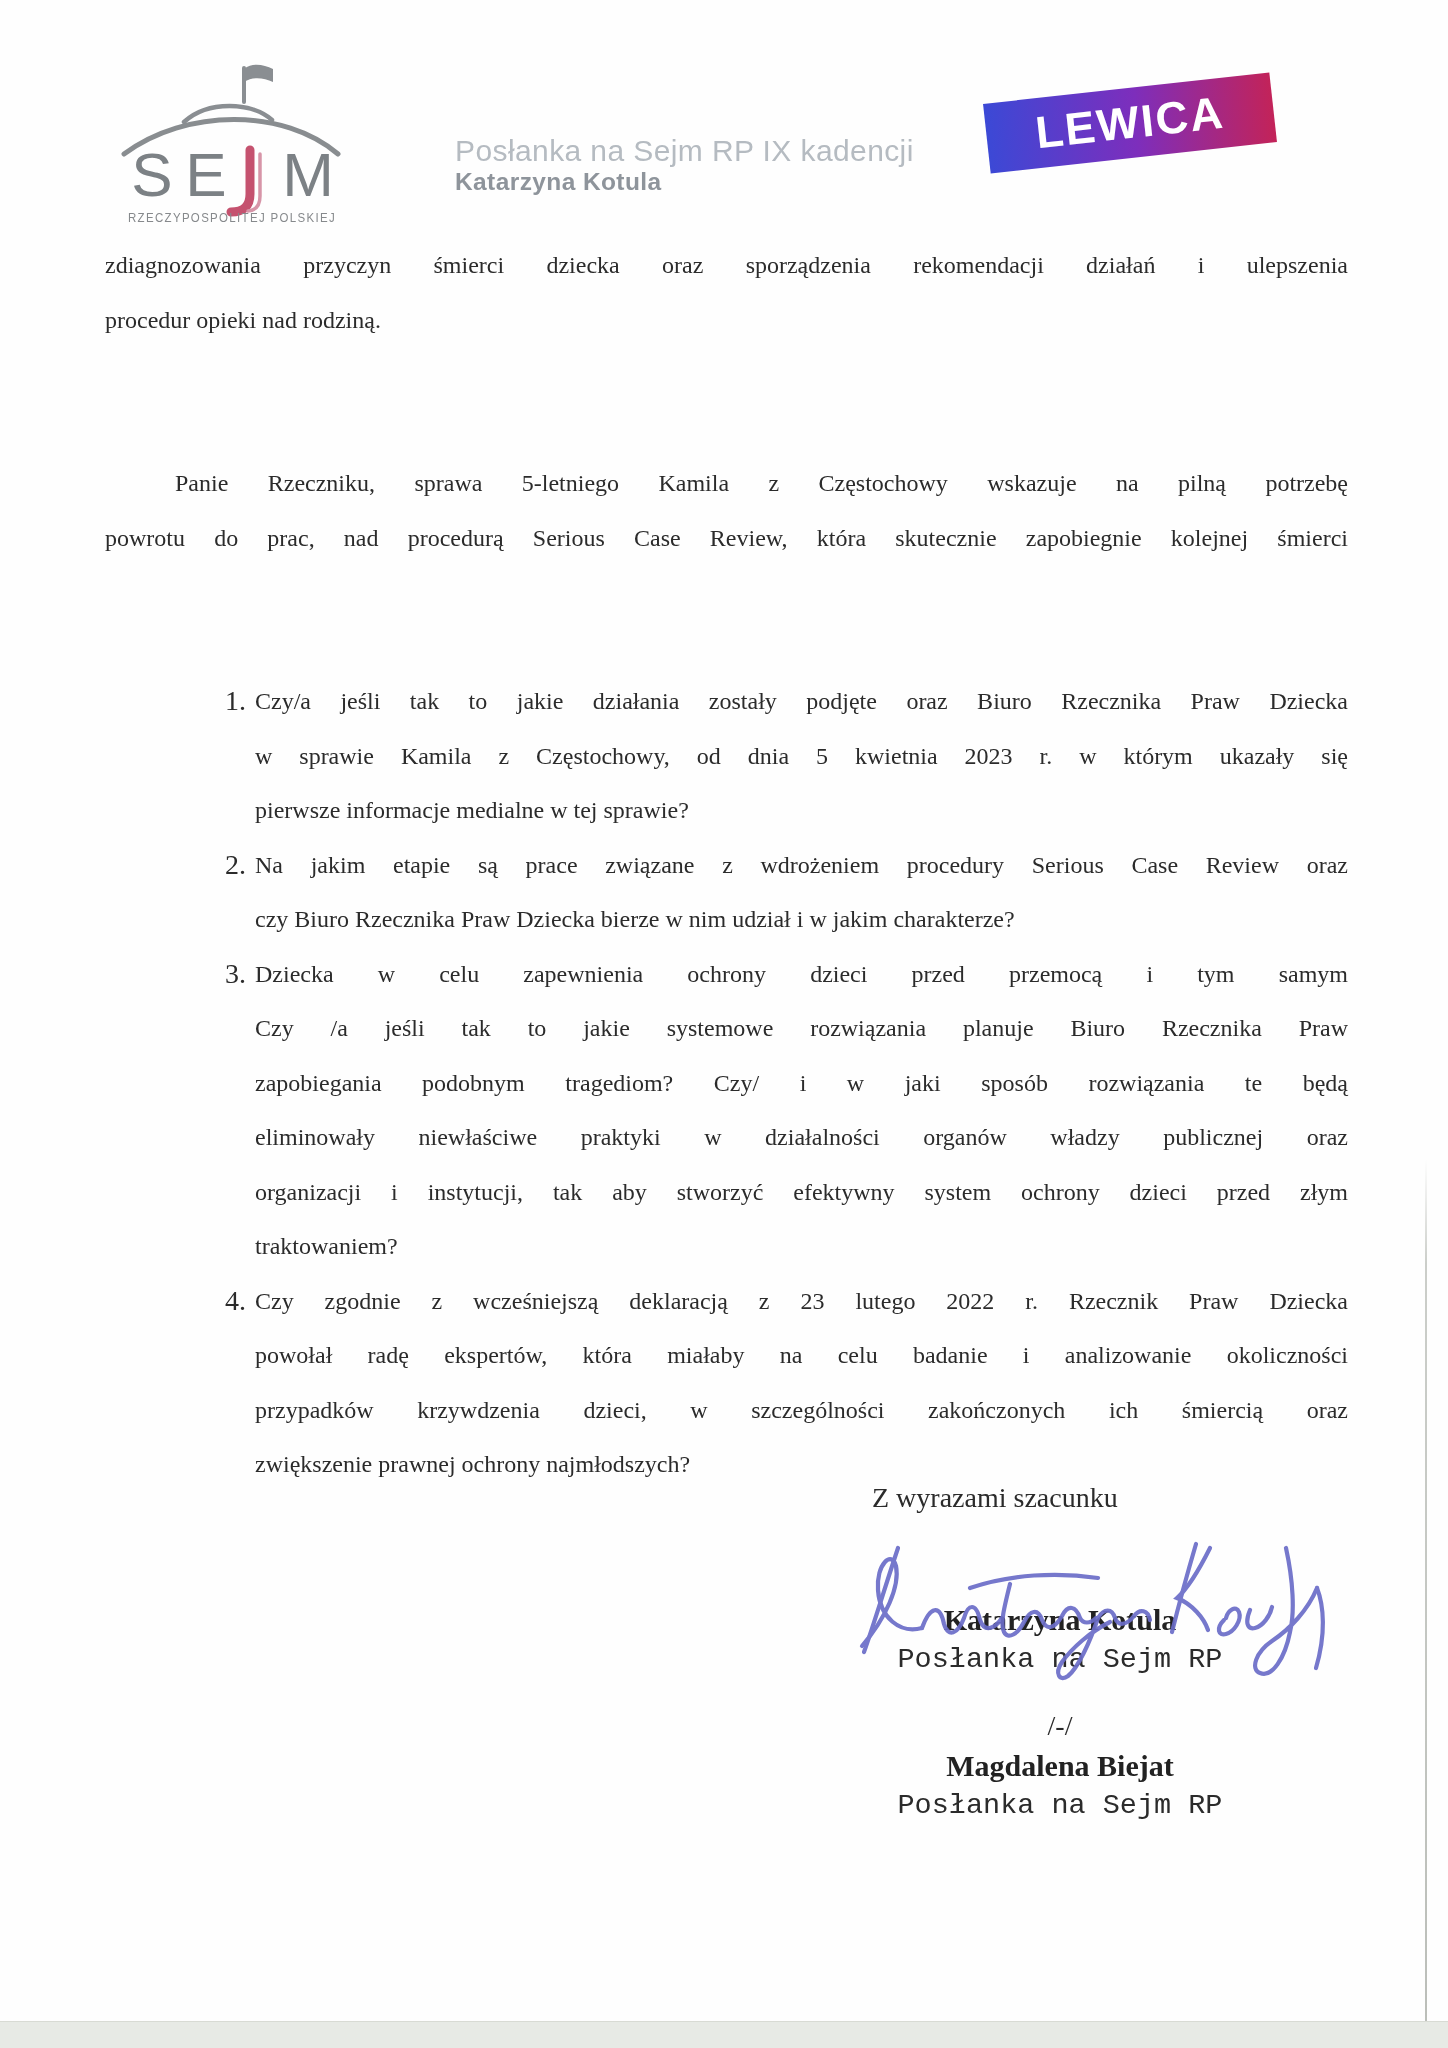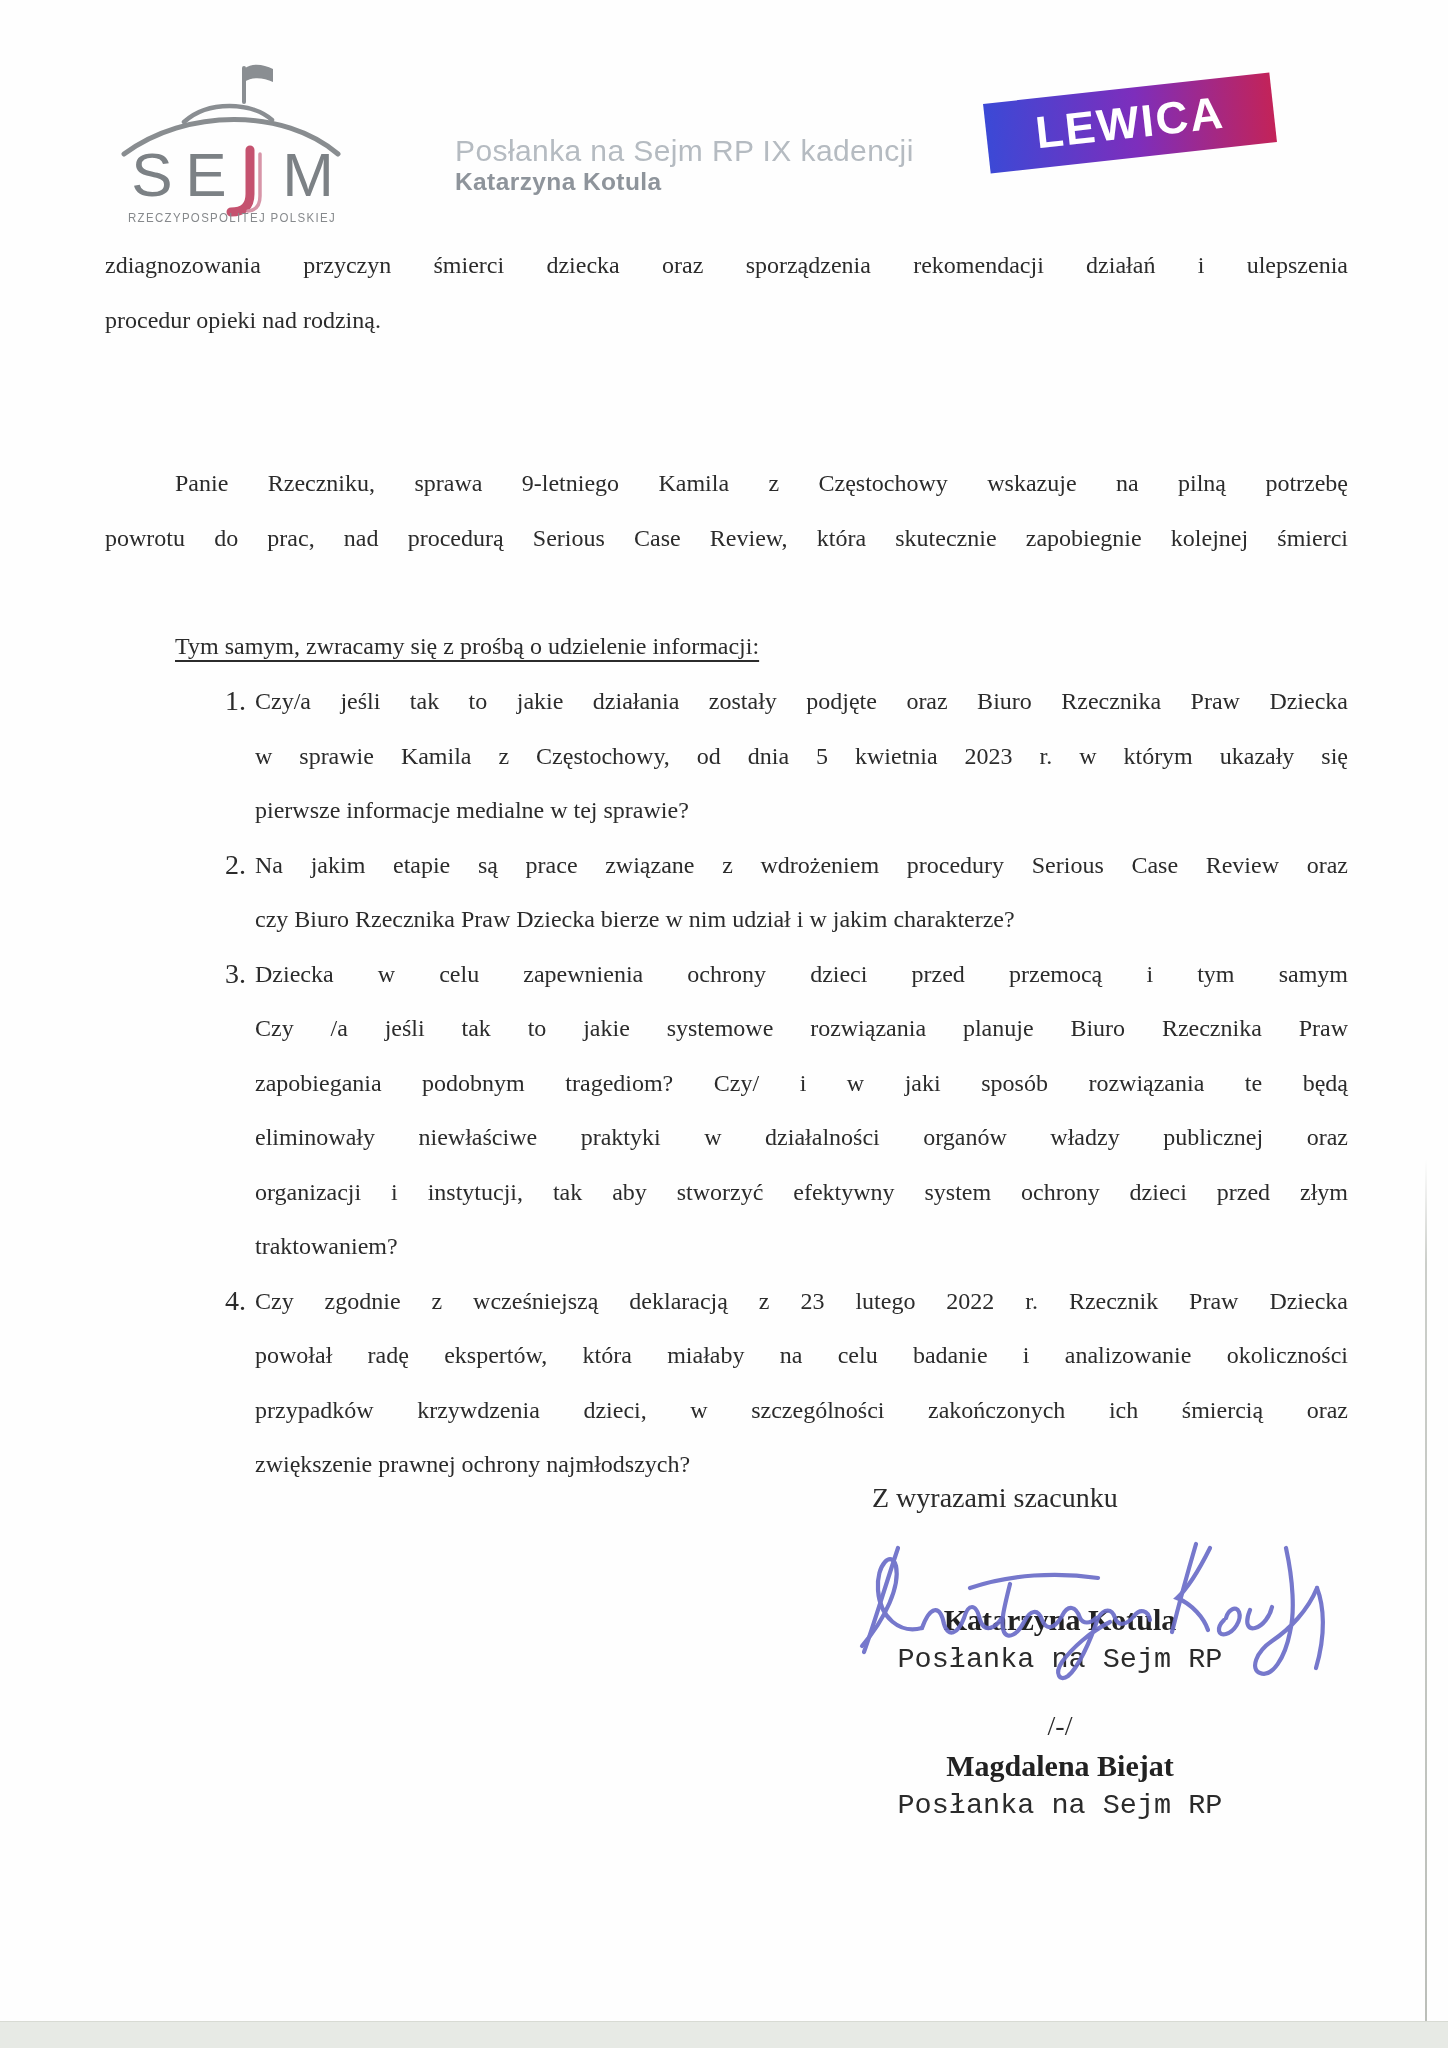--- a/index.html
+++ b/index.html
@@ -77,27 +77,24 @@
 
   <div class="lewica">
     <span>LEWICA</span>
   </div>
 
   <div class="para" id="para1">
     <div class="bodyline jl">zdiagnozowania przyczyn śmierci dziecka oraz sporządzenia rekomendacji działań i ulepszenia</div>
     <div class="bodyline jlast">procedur opieki nad rodziną.</div>
   </div>
   <div class="para" id="para3">
-    <div class="bodyline jl indent">Panie Rzeczniku, sprawa 9-letniego Kamila z Częstochowy wskazuje na pilną potrzebę</div>
+    <div class="bodyline jl indent">Panie Rzeczniku, sprawa 5-letniego Kamila z Częstochowy wskazuje na pilną potrzebę</div>
     <div class="bodyline jl">powrotu do prac, nad procedurą Serious Case Review, która skutecznie zapobiegnie kolejnej śmierci</div>
   </div>
 
-  <div id="req-heading">
-    <div class="bodyline hl"><u>Tym samym, zwracamy się z prośbą o udzielenie informacji:</u></div>
-  </div>
 
   <ol id="q-list">
     <li>
       <span class="q-num">1.</span>
       <div class="bodyline jl">Czy/a jeśli tak to jakie działania zostały podjęte oraz Biuro Rzecznika Praw Dziecka</div>
       <div class="bodyline jl">w sprawie Kamila z Częstochowy, od dnia 5 kwietnia 2023 r. w którym ukazały się</div>
       <div class="bodyline jlast">pierwsze informacje medialne w tej sprawie?</div>
     </li>
     <li>
       <span class="q-num">2.</span>

